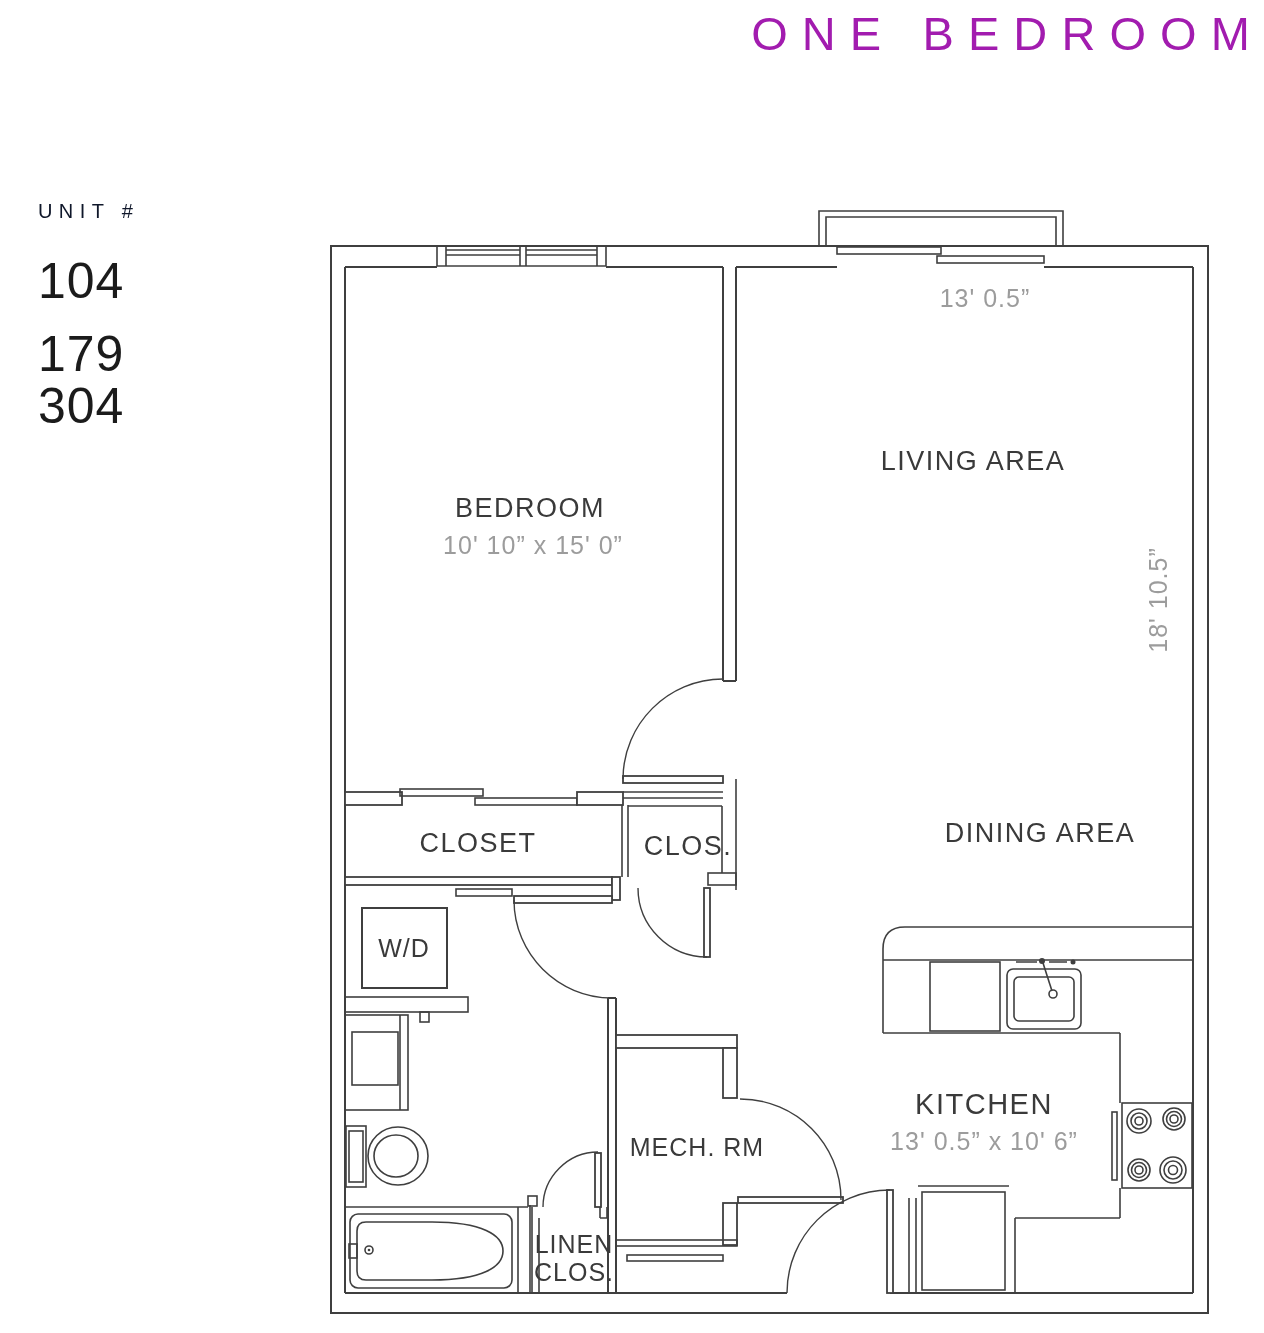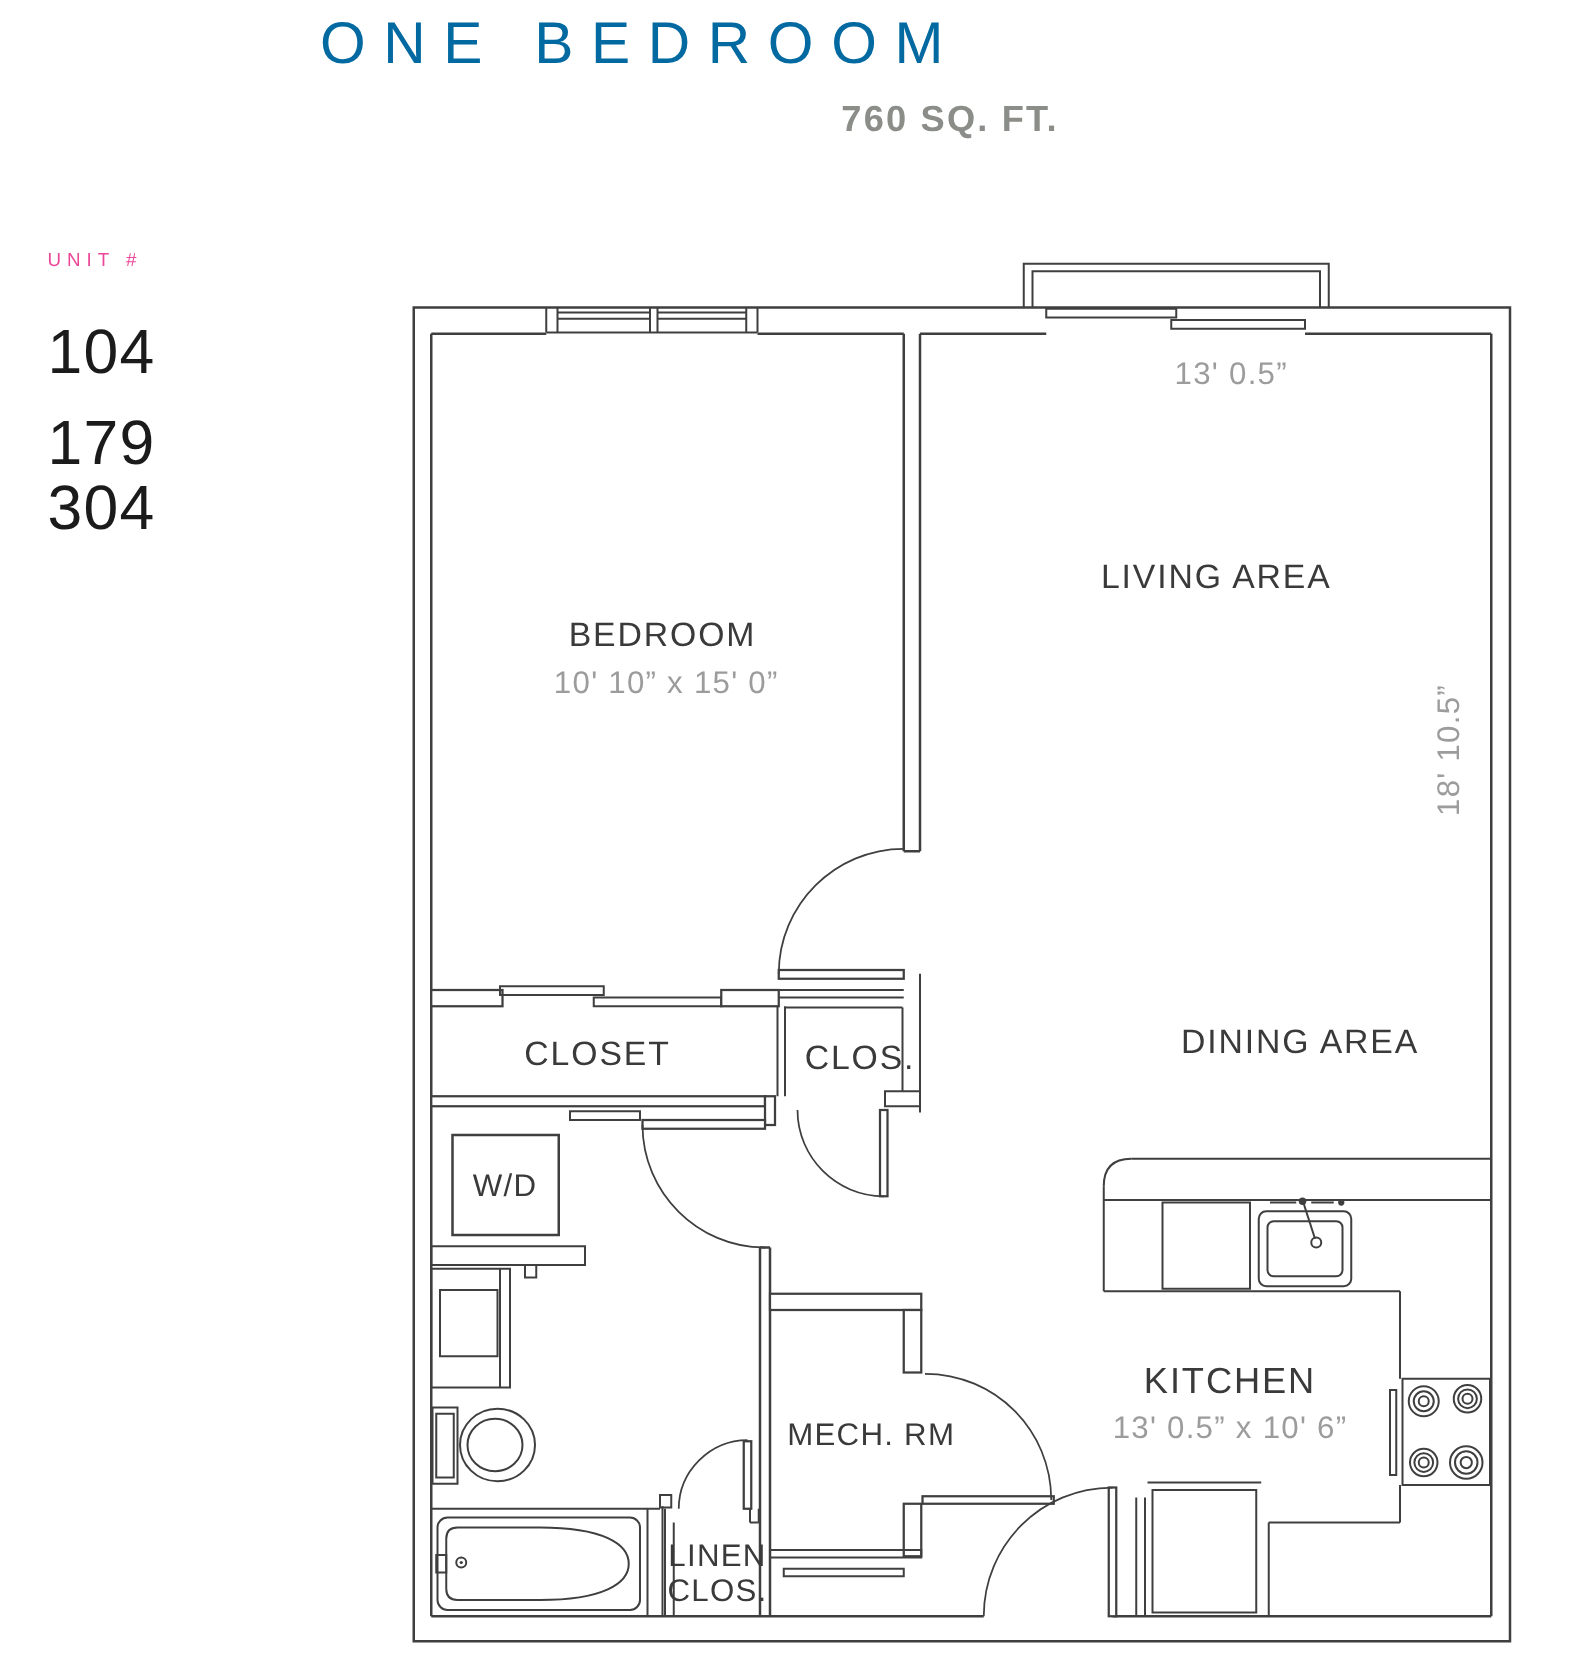--- a/index.html
+++ b/index.html
@@ -1,23 +1,23 @@
 <!DOCTYPE html>
 <html><head>
 <meta charset="utf-8">
 <style>
   html,body{margin:0;padding:0;background:#ffffff;}
   .stage{position:relative;width:1264px;height:1333px;background:#fff;overflow:hidden;
          font-family:"Liberation Sans", sans-serif;}
-  .hdr-title{position:absolute;top:6px;left:256px;width:1008px;text-align:left;
-             font-size:47px;font-weight:500;letter-spacing:0.30em;color:#0369a1;white-space:nowrap;}
+  .hdr-title{position:absolute;top:6px;left:256px;width:1008px;text-align:right;
+             font-size:47px;font-weight:500;letter-spacing:0.30em;color:#a21caf;white-space:nowrap;}
   .hdr-sub{position:absolute;top:80px;left:256px;width:1008px;text-align:center;
            font-size:29px;font-weight:700;letter-spacing:0.06em;color:#8b8e88;}
-  .units-heading{position:absolute;top:200px;left:38px;font-size:15px;font-weight:500;
-                 letter-spacing:0.32em;color:#ec4899;}
+  .units-heading{position:absolute;top:200px;left:38px;font-size:20px;font-weight:500;
+                 letter-spacing:0.32em;color:#0f172a;}
   .unit-number{position:absolute;left:38px;font-size:50px;font-weight:400;color:#1b1b1b;
                letter-spacing:0.02em;}
   .u0{top:252px}.u1{top:325px}.u2{top:377px}
   svg{position:absolute;top:0;left:0;}
   .w{stroke:#3f3f3f;stroke-width:2;fill:none;}
   .w1{stroke:#3f3f3f;stroke-width:1.6;fill:none;}
   .wf{stroke:#3f3f3f;stroke-width:1.8;fill:#ffffff;}
   .arc{stroke:#3f3f3f;stroke-width:1.4;fill:none;}
   .lbl{fill:#3a3a3a;font-family:"Liberation Sans",sans-serif;font-size:27px;letter-spacing:1.5px;
        text-anchor:middle;}
@@ -25,21 +25,20 @@
        text-anchor:middle;}
   .dim{fill:#9c9c9c;font-family:"Liberation Sans",sans-serif;font-size:25px;letter-spacing:1px;
        text-anchor:middle;}
 </style>
 </head>
 <body>
 
 <div class="stage">
 
   <div class="hdr-title">ONE BEDROOM</div>
-  <div class="hdr-sub">760 SQ. FT.</div>
 
   <div>
     <div class="units-heading">UNIT #</div>
     <div class="unit-number u0">104</div>
     <div class="unit-number u1">179</div>
     <div class="unit-number u2">304</div>
   </div>
 
   <svg width="1264" height="1333" viewBox="0 0 1264 1333">
 

